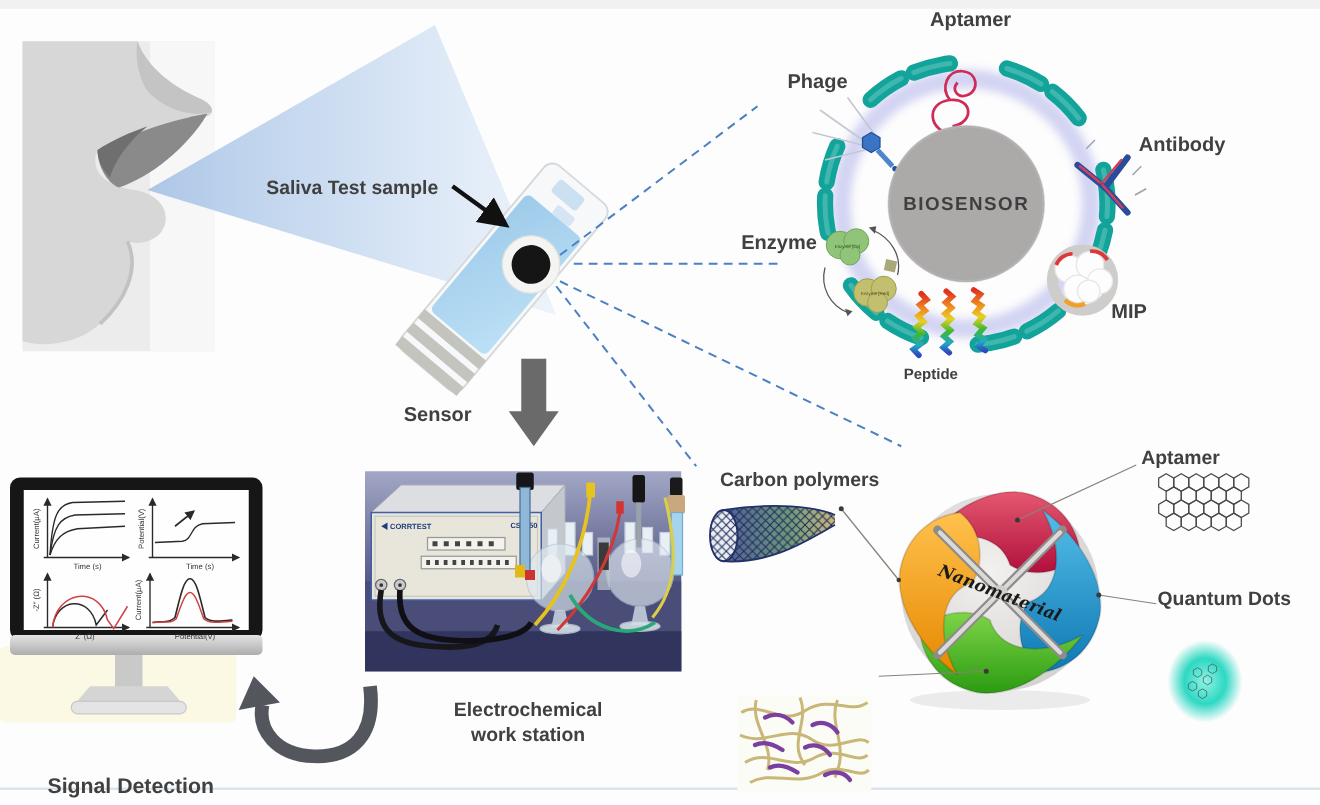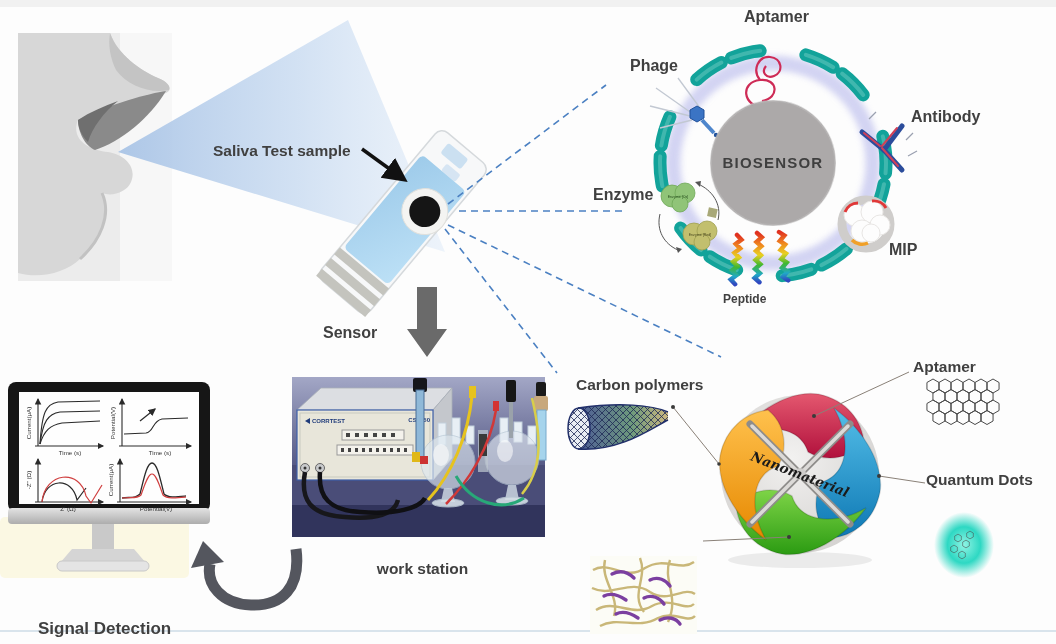--- a/index.html
+++ b/index.html
@@ -433,17 +433,18 @@
 <div class="lbl" style="left:911px;top:108px;font-size:16px;">Antibody</div>
 <div class="lbl" style="left:577px;top:186px;font-size:16px;margin-left:16px;">Enzyme</div>
 <div class="lbl" style="left:889px;top:241px;font-size:16px;text-align:center;">MIP</div>
 <div class="lbl" style="left:723px;top:292px;font-size:12px;">Peptide</div>
 
 <div class="lbl" style="left:576px;top:376px;font-size:15.5px;">Carbon polymers</div>
 <div class="lbl" style="left:913px;top:358px;font-size:15.5px;">Aptamer</div>
 <div class="lbl" style="left:926px;top:471px;font-size:15.5px;">Quantum Dots</div>
 
 <div class="lbl lbl2" style="left:345px;top:559px;width:155px;font-size:15.5px;line-height:20px;">
+  <div>Electrochemical</div>
   <div>work station</div>
 </div>
 <div class="lbl" style="left:38px;top:587px;font-size:17px;margin-top:32px;">Signal Detection</div>
 
 </div>
 
 </body></html>

